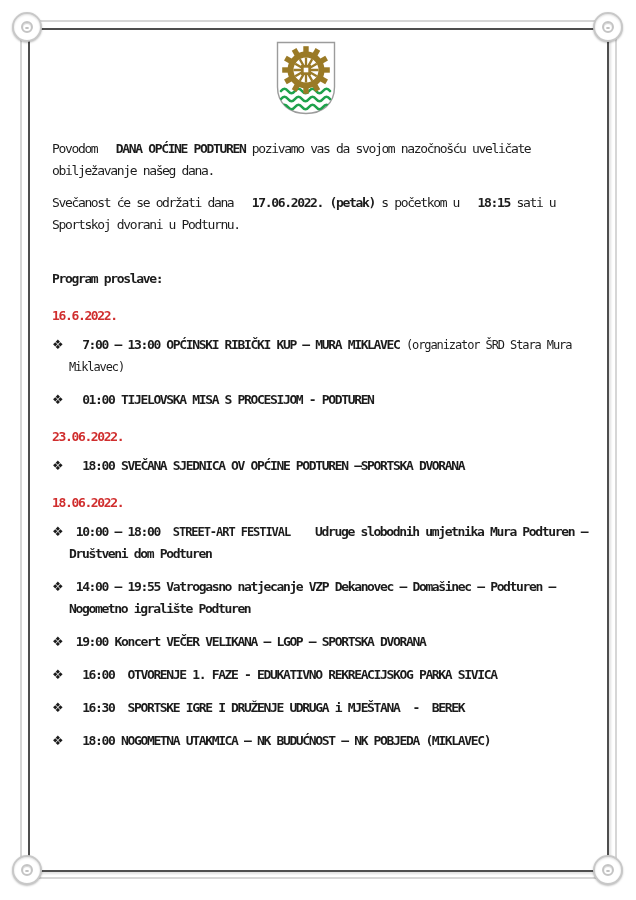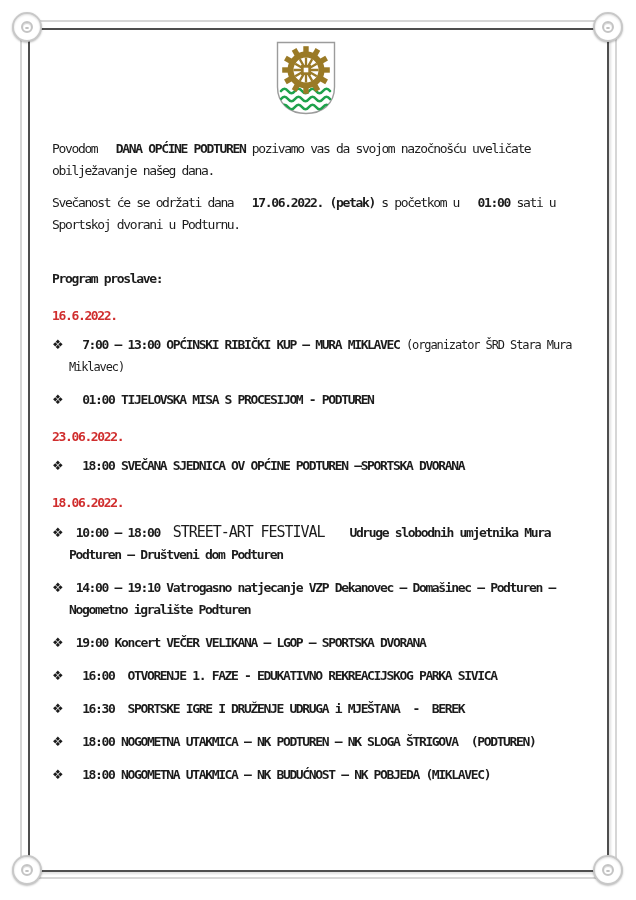--- a/index.html
+++ b/index.html
@@ -42,21 +42,21 @@
   .crest-wrap{width:62px;margin:12px auto 0;position:relative;left:-20px;}
   .sh{fill:#ffffff;stroke:var(--outline,#9c9c9c);stroke-width:1.4;}
   .gold{fill:var(--gold,#9a7a26);}
   .gold-line{stroke:var(--gold,#9a7a26);}
   .wave{stroke:var(--green,#1ea24c);stroke-width:2.6;fill:none;stroke-linecap:round;}
 
   .intro-p{margin:0 0 10px;white-space:pre-wrap;}
   .intro-p:first-of-type{margin-top:15px;}
   .b{font-weight:bold;padding-left:12px;}
   .sm{font-weight:normal;font-size:12px;letter-spacing:-1.1px;}
-  .smb{font-weight:normal;font-size:15px;letter-spacing:-1.05px;}
+  .smb{font-weight:bold;font-size:12px;letter-spacing:-1.05px;}
 
   .program-title{font-weight:bold;margin:32px 0 0;}
   .sections{margin-top:15px;}
   .date{color:var(--red,#d02e2e);font-weight:bold;margin:15px 0 7px;}
   .item{
     margin:0 0 11px;padding-left:17px;text-indent:-17px;white-space:pre-wrap;
   }
   .bullet{font-family:"DejaVu Sans",sans-serif;font-weight:bold;letter-spacing:0;}
 </style>
 </head>
@@ -117,34 +117,33 @@
             </g>
           <rect class="gold" x="26" y="25" width="10" height="10"></rect>
           <rect x="28.7" y="27.7" width="4.6" height="4.6" fill="#ffffff"></rect>
         </g>
       </g>
     </svg>
   </div>
 
   <div id="intro">
       <p class="intro-p"><span class="">Povodom </span><span class="b">DANA OPĆINE PODTUREN</span><span class=""> pozivamo vas da svojom nazočnošću uveličate obilježavanje našeg dana.</span></p>
-      <p class="intro-p"><span class="">Svečanost će se održati dana </span><span class="b">17.06.2022. (petak)</span><span class=""> s početkom u </span><span class="b">01:00</span><span class=""> sati u Sportskoj dvorani u Podturnu.</span></p>
+      <p class="intro-p"><span class="">Svečanost će se održati dana </span><span class="b">17.06.2022. (petak)</span><span class=""> s početkom u </span><span class="b">18:15</span><span class=""> sati u Sportskoj dvorani u Podturnu.</span></p>
     </div>
 
   <p class="program-title">Program proslave:</p>
 
   <div class="sections" id="sections">
       <div class="date">16.6.2022.</div>
       <div class="item"><span class="bullet">❖</span><span class="b"> 7:00 – 13:00 OPĆINSKI RIBIČKI KUP – MURA MIKLAVEC </span><span class="sm">(organizator ŠRD Stara Mura Miklavec)</span></div>
       <div class="item"><span class="bullet">❖</span><span class="b"> 01:00 TIJELOVSKA MISA S PROCESIJOM - PODTUREN</span></div>
       <div class="date">23.06.2022.</div>
       <div class="item"><span class="bullet">❖</span><span class="b"> 18:00 SVEČANA SJEDNICA OV OPĆINE PODTUREN –SPORTSKA DVORANA</span></div>
       <div class="date">18.06.2022.</div>
       <div class="item"><span class="bullet">❖</span><span class="b">10:00 – 18:00  </span><span class="smb">STREET-ART FESTIVAL</span><span class="b">  Udruge slobodnih umjetnika Mura Podturen – Društveni dom Podturen</span></div>
-      <div class="item"><span class="bullet">❖</span><span class="b">14:00 – 19:10 Vatrogasno natjecanje VZP Dekanovec – Domašinec – Podturen – Nogometno igralište Podturen</span></div>
+      <div class="item"><span class="bullet">❖</span><span class="b">14:00 – 19:55 Vatrogasno natjecanje VZP Dekanovec – Domašinec – Podturen – Nogometno igralište Podturen</span></div>
       <div class="item"><span class="bullet">❖</span><span class="b">19:00 Koncert VEČER VELIKANA – LGOP – SPORTSKA DVORANA</span></div>
       <div class="item"><span class="bullet">❖</span><span class="b"> 16:00  OTVORENJE 1. FAZE - EDUKATIVNO REKREACIJSKOG PARKA SIVICA</span></div>
       <div class="item"><span class="bullet">❖</span><span class="b"> 16:30  SPORTSKE IGRE I DRUŽENJE UDRUGA i MJEŠTANA  -  BEREK</span></div>
-      <div class="item"><span class="bullet">❖</span><span class="b"> 18:00 NOGOMETNA UTAKMICA – NK PODTUREN – NK SLOGA ŠTRIGOVA  (PODTUREN)</span></div>
       <div class="item"><span class="bullet">❖</span><span class="b"> 18:00 NOGOMETNA UTAKMICA – NK BUDUĆNOST – NK POBJEDA (MIKLAVEC)</span></div>
     </div>
 
 </div>
 
 </body></html>

